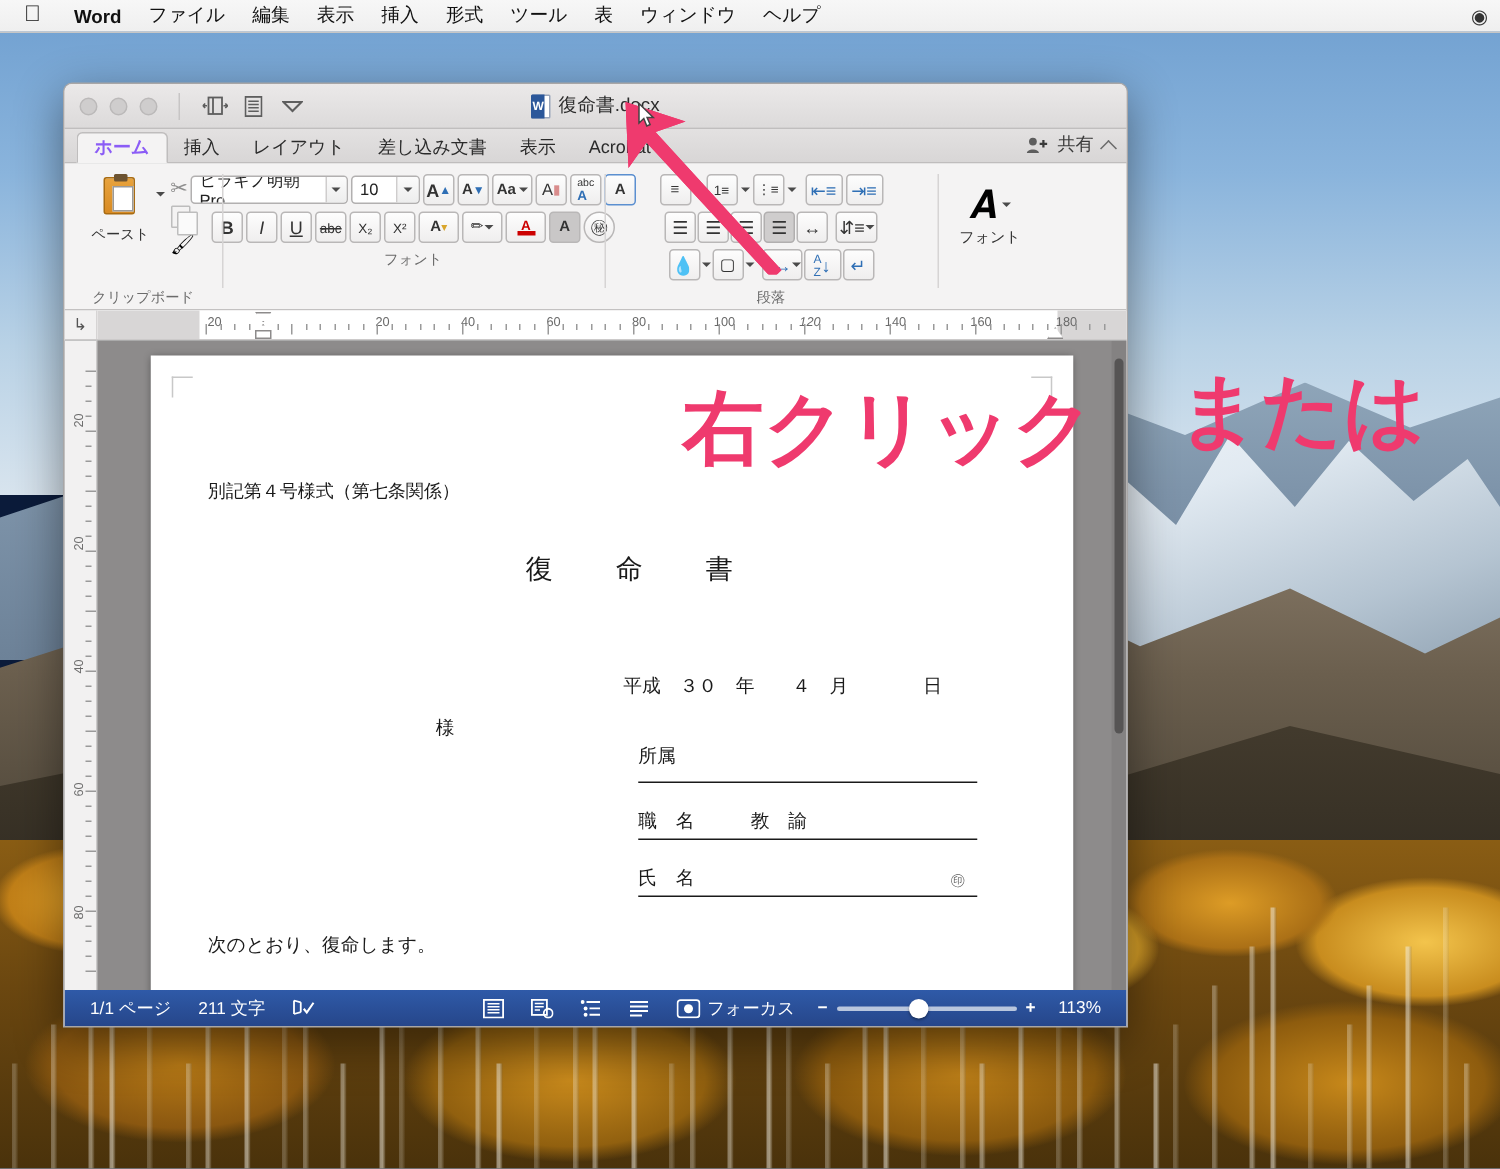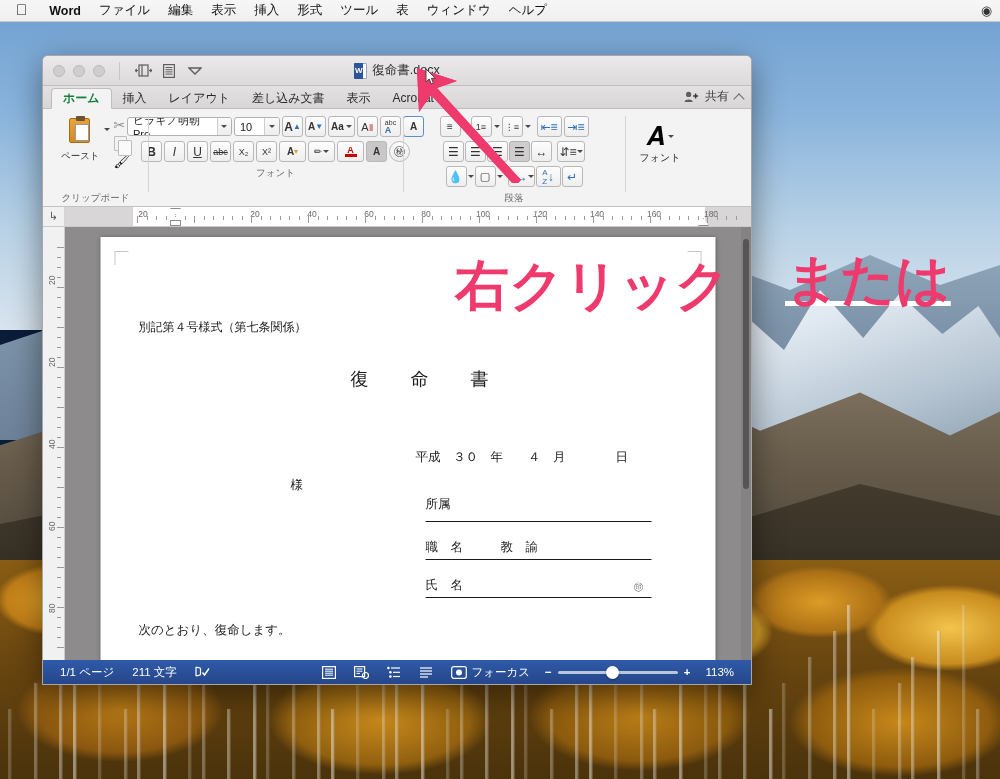--- a/index.html
+++ b/index.html
@@ -109,21 +109,21 @@
   .smiley:before { content:""; position:absolute; left:3.5px; top:4.5px; width:2px; height:2px; border-radius:50%; box-shadow:0 0 0 0 #6e6e6e,6px 0 0 0 #6e6e6e; background:#6e6e6e; }
   .smiley:after { content:""; position:absolute; left:3.5px; top:8px; width:7px; height:4px; border:1.4px solid #6e6e6e; border-top:none; border-radius:0 0 7px 7px; }
   .tiny-caret { width:0; height:0; border-left:3.5px solid transparent; border-right:3.5px solid transparent; border-top:4px solid #5a5a5a; }
 
   
   .tabbar {
     height:23px; flex:0 0 23px; background:linear-gradient(180deg,#e3e1e1,#d8d6d6);
     border-bottom:1px solid #bfbdbd; display:flex; align-items:flex-end; padding-left:8px; position:relative;
   }
   .tab { font-size:12px; color:#2b2b2b; padding:3px 11px 4px; border-radius:4px 4px 0 0; line-height:1; white-space:nowrap; }
-  .tab.active { background:#f4f3f3; border:1px solid #bfbdbd; border-bottom:1px solid #f4f3f3; margin-bottom:-1px; color:#15803d; font-weight:bold; }
+  .tab.active { background:#f4f3f3; border:1px solid #bfbdbd; border-bottom:1px solid #f4f3f3; margin-bottom:-1px; color:#8b5cf6; font-weight:bold; }
   .tabbar .tb-end { margin-left:auto; display:flex; align-items:center; gap:6px; padding:0 8px 3px 0; font-size:12px; color:#3a3a3a; }
   .chev-up { width:8px; height:8px; border-left:1.6px solid #6a6a6a; border-top:1.6px solid #6a6a6a; transform:rotate(45deg); position:relative; top:2px; }
 
   
   .ribbon {
     flex:0 0 78px; background:#f4f3f3; border-bottom:1px solid #c3c1c1;
     display:flex; align-items:stretch; padding:2px 0 0 0; position:relative;
   }
   .rgroup { display:flex; flex-direction:column; align-items:center; justify-content:space-between; padding:2px 5px 1px; position:relative; }
   .rgroup + .rgroup:before { content:""; position:absolute; left:0; top:5px; bottom:14px; width:1px; background:#d6d4d4; }
@@ -711,16 +711,16 @@
 
   <div class="cursor">
     <svg width="12" height="18" viewBox="0 0 12 18">
         <path d="M1 1 L1 14 L4.2 11 L6.2 16 L8.4 15 L6.4 10.3 L10.5 10.3 Z" fill="#fff" stroke="#444" stroke-width="1"></path>
       </svg>
   </div>
 
   <div class="anno" style="left:455px; top:250px; font-size:54px;">
     <span>右クリック</span>
   </div>
-  <div class="anno" style="left:785px; top:244px; font-size:54px;text-decoration:underline;">
+  <div class="anno" style="left:785px; top:238px; font-size:54px;">
     <span>または</span>
   </div>
 </div>
 
 </body></html>

